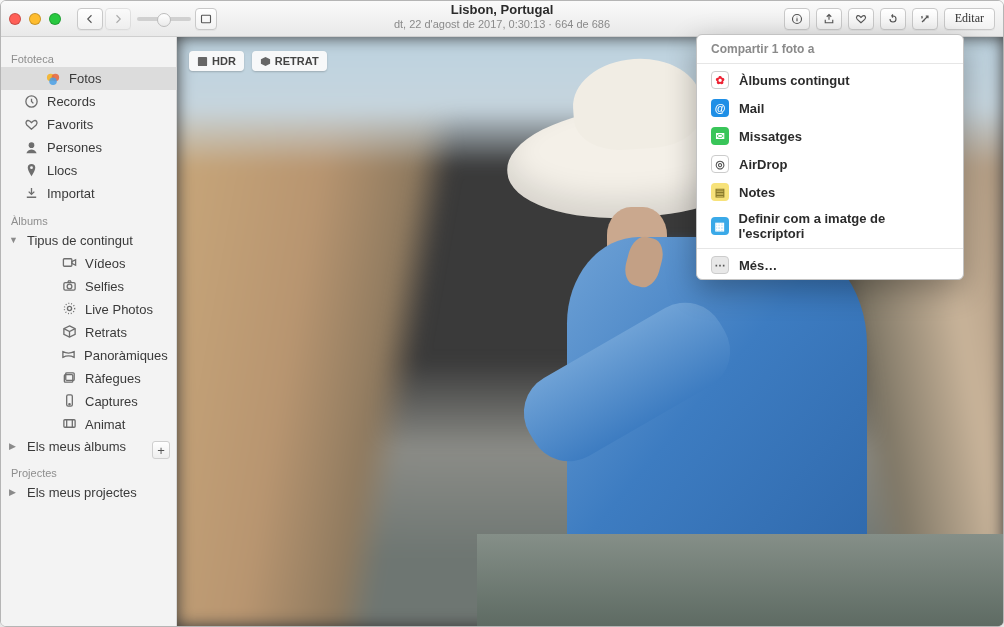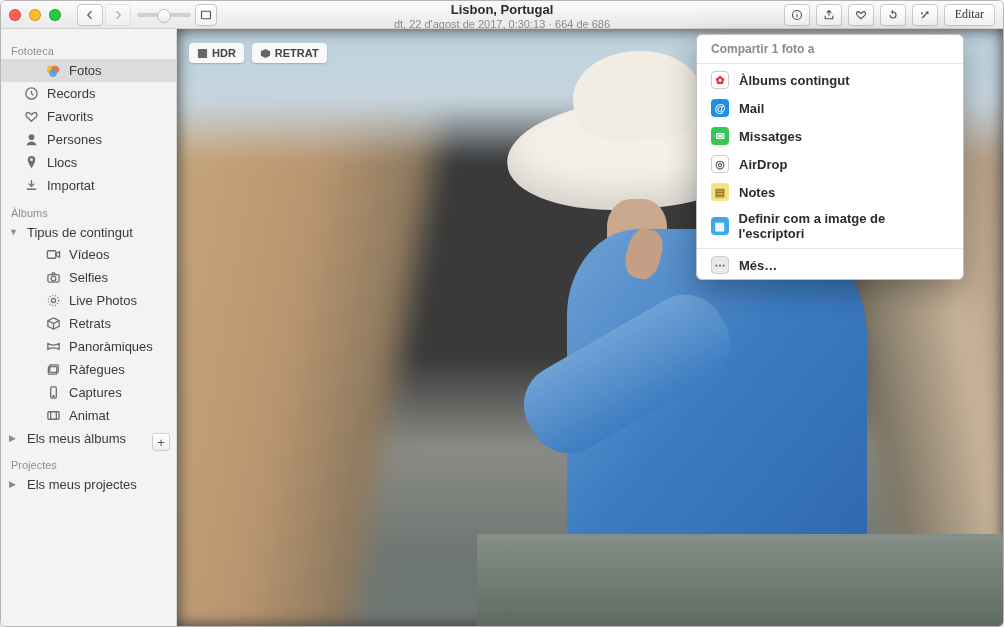--- a/index.html
+++ b/index.html
@@ -1,40 +1,40 @@
 <!DOCTYPE html>
 <html><head>
 <meta charset="utf-8">
 <style>
   * { box-sizing: border-box; margin: 0; padding: 0; font-family: -apple-system, "Helvetica Neue", Arial, sans-serif; -webkit-font-smoothing: antialiased; }
   body { width: 1004px; height: 627px; background: #fff; overflow: hidden; }
   .window { width: 1004px; height: 627px; display: flex; flex-direction: column; border: 1px solid #b5b5b5; border-radius: 6px; overflow: hidden; box-shadow: 0 10px 30px rgba(0,0,0,.25); }
   
-  .titlebar { height: 28px; background: linear-gradient(#fafafa,#e9e9e9); border-bottom: 1px solid #cfcfcf; display: flex; align-items: center; padding: 0 8px; position: relative; justify-content: flex-end; }
+  .titlebar { height: 36px; background: linear-gradient(#fafafa,#e9e9e9); border-bottom: 1px solid #cfcfcf; display: flex; align-items: center; padding: 0 8px; position: relative; justify-content: flex-end; }
   .traffic { display: flex; gap: 8px; margin-right: 10px; }
   .dot { width: 12px; height: 12px; border-radius: 50%; border: .5px solid rgba(0,0,0,.2); }
   .dot.red { background:#ff5f57; } .dot.yellow{background:#febc2e;} .dot.green{background:#28c840;}
   .chev-group { display:flex; gap:2px; }
   .tb-btn { height:22px; min-width:26px; background:linear-gradient(#ffffff,#f2f2f2); border:1px solid #c9c9c9; border-radius:4px; display:flex; align-items:center; justify-content:center; font-size:11px; color:#555; box-shadow:0 1px 0 rgba(0,0,0,.04);}
   .tb-btn svg { width:12px; height:12px; fill:none; stroke:#555; stroke-width:1.5;}
   .zoom-ctrl { display:flex; align-items:center; gap:4px; margin-left:6px;}
   .zoom-slider { width:54px; height:4px; background:#d0d0d0; border-radius:2px; position:relative;}
   .zoom-slider::after{content:"";position:absolute;left:20px;top:-4px;width:12px;height:12px;border-radius:50%;background:linear-gradient(#fff,#eaeaea);border:1px solid #bcbcbc;}
   .title-center { position:absolute; left:50%; top:2px; transform:translateX(-50%); text-align:center; line-height:1.15;}
   .title-main { font-size:13px; color:#2b2b2b; font-weight:600;}
   .title-sub { font-size:11px; color:#8a8a8a;}
   .right-tools { margin-left:auto; display:flex; gap:6px; align-items:center;}
   .tb-btn.txt { padding:0 10px; font-size:12px; color:#333;font-family:Liberation Serif, serif; }
   
   .body { flex:1; display:flex; min-height:0;}
   .sidebar { width:176px; background:#f3f3f3; border-right:1px solid #d8d8d8; padding-top:6px; overflow-y:auto; font-size:13px; color:#3a3a3a;}
   .group-label { font-size:11px; color:#8e8e8e; padding:6px 10px 2px 10px; margin-top:4px;}
   .side-item { display:flex; align-items:center; gap:8px; padding:3.5px 10px 3.5px 22px; cursor:default;}
   .side-item.selected { background:#dcdcdc;padding-left:44px;}
-  .side-item.lvl2 { padding-left:44px;}
+  .side-item.lvl2 { padding-left:60px;align-items:flex-end;}
   .side-item .disc { width:10px; color:#8a8a8a; font-size:9px; margin-left:-14px; margin-right:0px; display:inline-block;}
   .icon { width:16px; height:16px; display:flex; align-items:center; justify-content:center; color:#6e6e6e;}
   .icon svg{width:15px;height:15px;stroke:#6e6e6e;fill:none;stroke-width:1.4;}
   .icon.fill svg{fill:#6e6e6e;stroke:none;}
   
   .main { flex:1; position:relative; background:#3a3a3a; overflow:hidden;}
   .photo-bg {
     position:absolute; inset:0;
     background:
       

